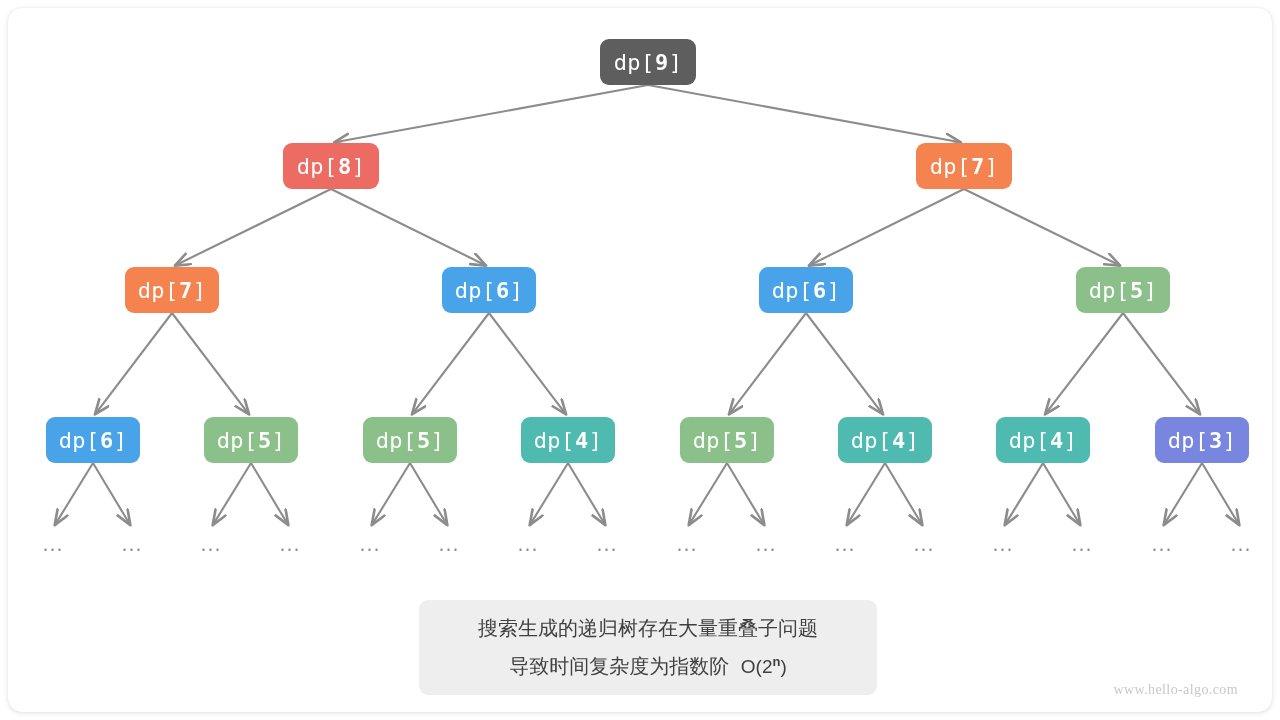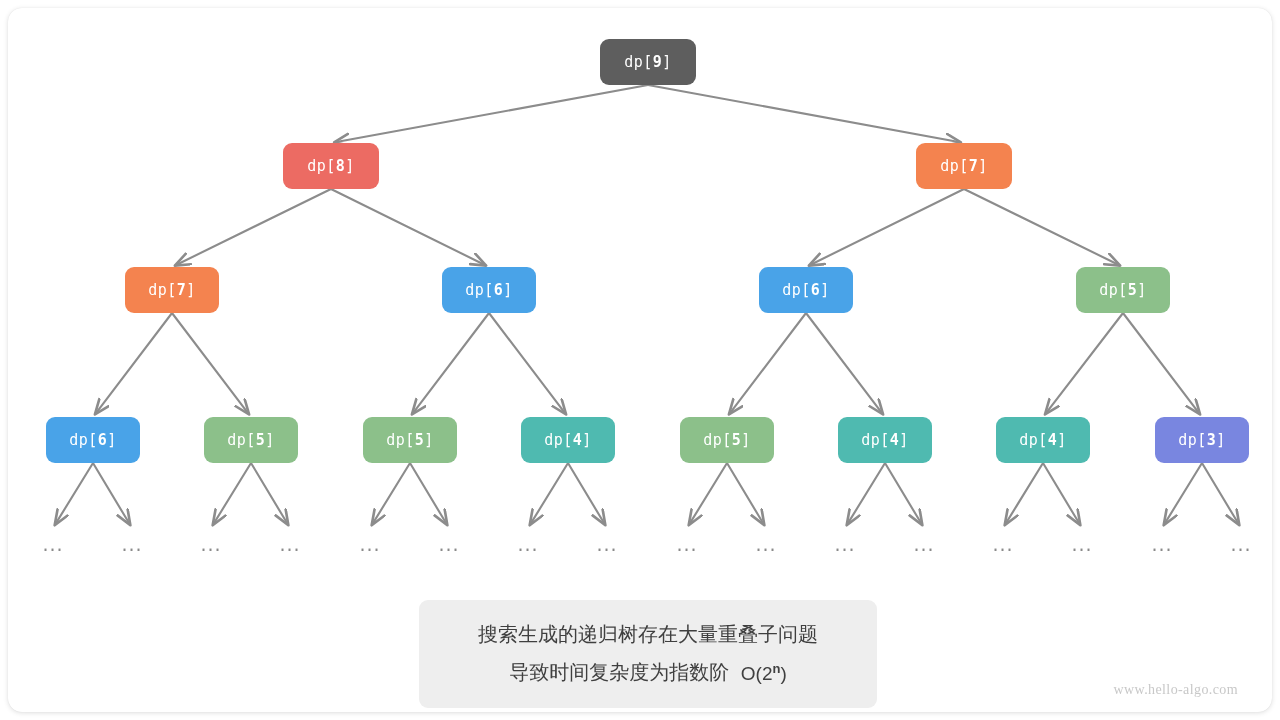--- a/index.html
+++ b/index.html
@@ -40,21 +40,21 @@
     pointer-events: none;
   }
   .node {
     position: absolute;
     display: flex;
     align-items: center;
     justify-content: center;
     border-radius: 9px;
     color: #ffffff;
     font-family: "DejaVu Sans Mono", "Liberation Mono", monospace;
-    font-size: 15px;
+    font-size: 22px;
     letter-spacing: 0.5px;
     white-space: nowrap;
     box-sizing: border-box;
     transform: translate(-50%, -50%);
   }
   .node .idx { font-weight: bold; }
   .ellipsis {
     position: absolute;
     transform: translate(-50%, -50%);
     color: #8a8a8a;
@@ -62,21 +62,21 @@
     font-size: 19px;
     line-height: 1;
     letter-spacing: 1px;
     white-space: nowrap;
   }
   #caption {
     position: absolute;
     left: 411px;
     top: 592px;
     width: 458px;
-    height: 108px;
+    height: 95px;
     background: #eeeeee;
     border-radius: 9px;
     display: flex;
     flex-direction: column;
     align-items: center;
     justify-content: center;
     color: #3f3f3f;
     font-size: 20px;
     line-height: 34px;
     font-family: "DejaVu Sans", "Liberation Sans", sans-serif;

